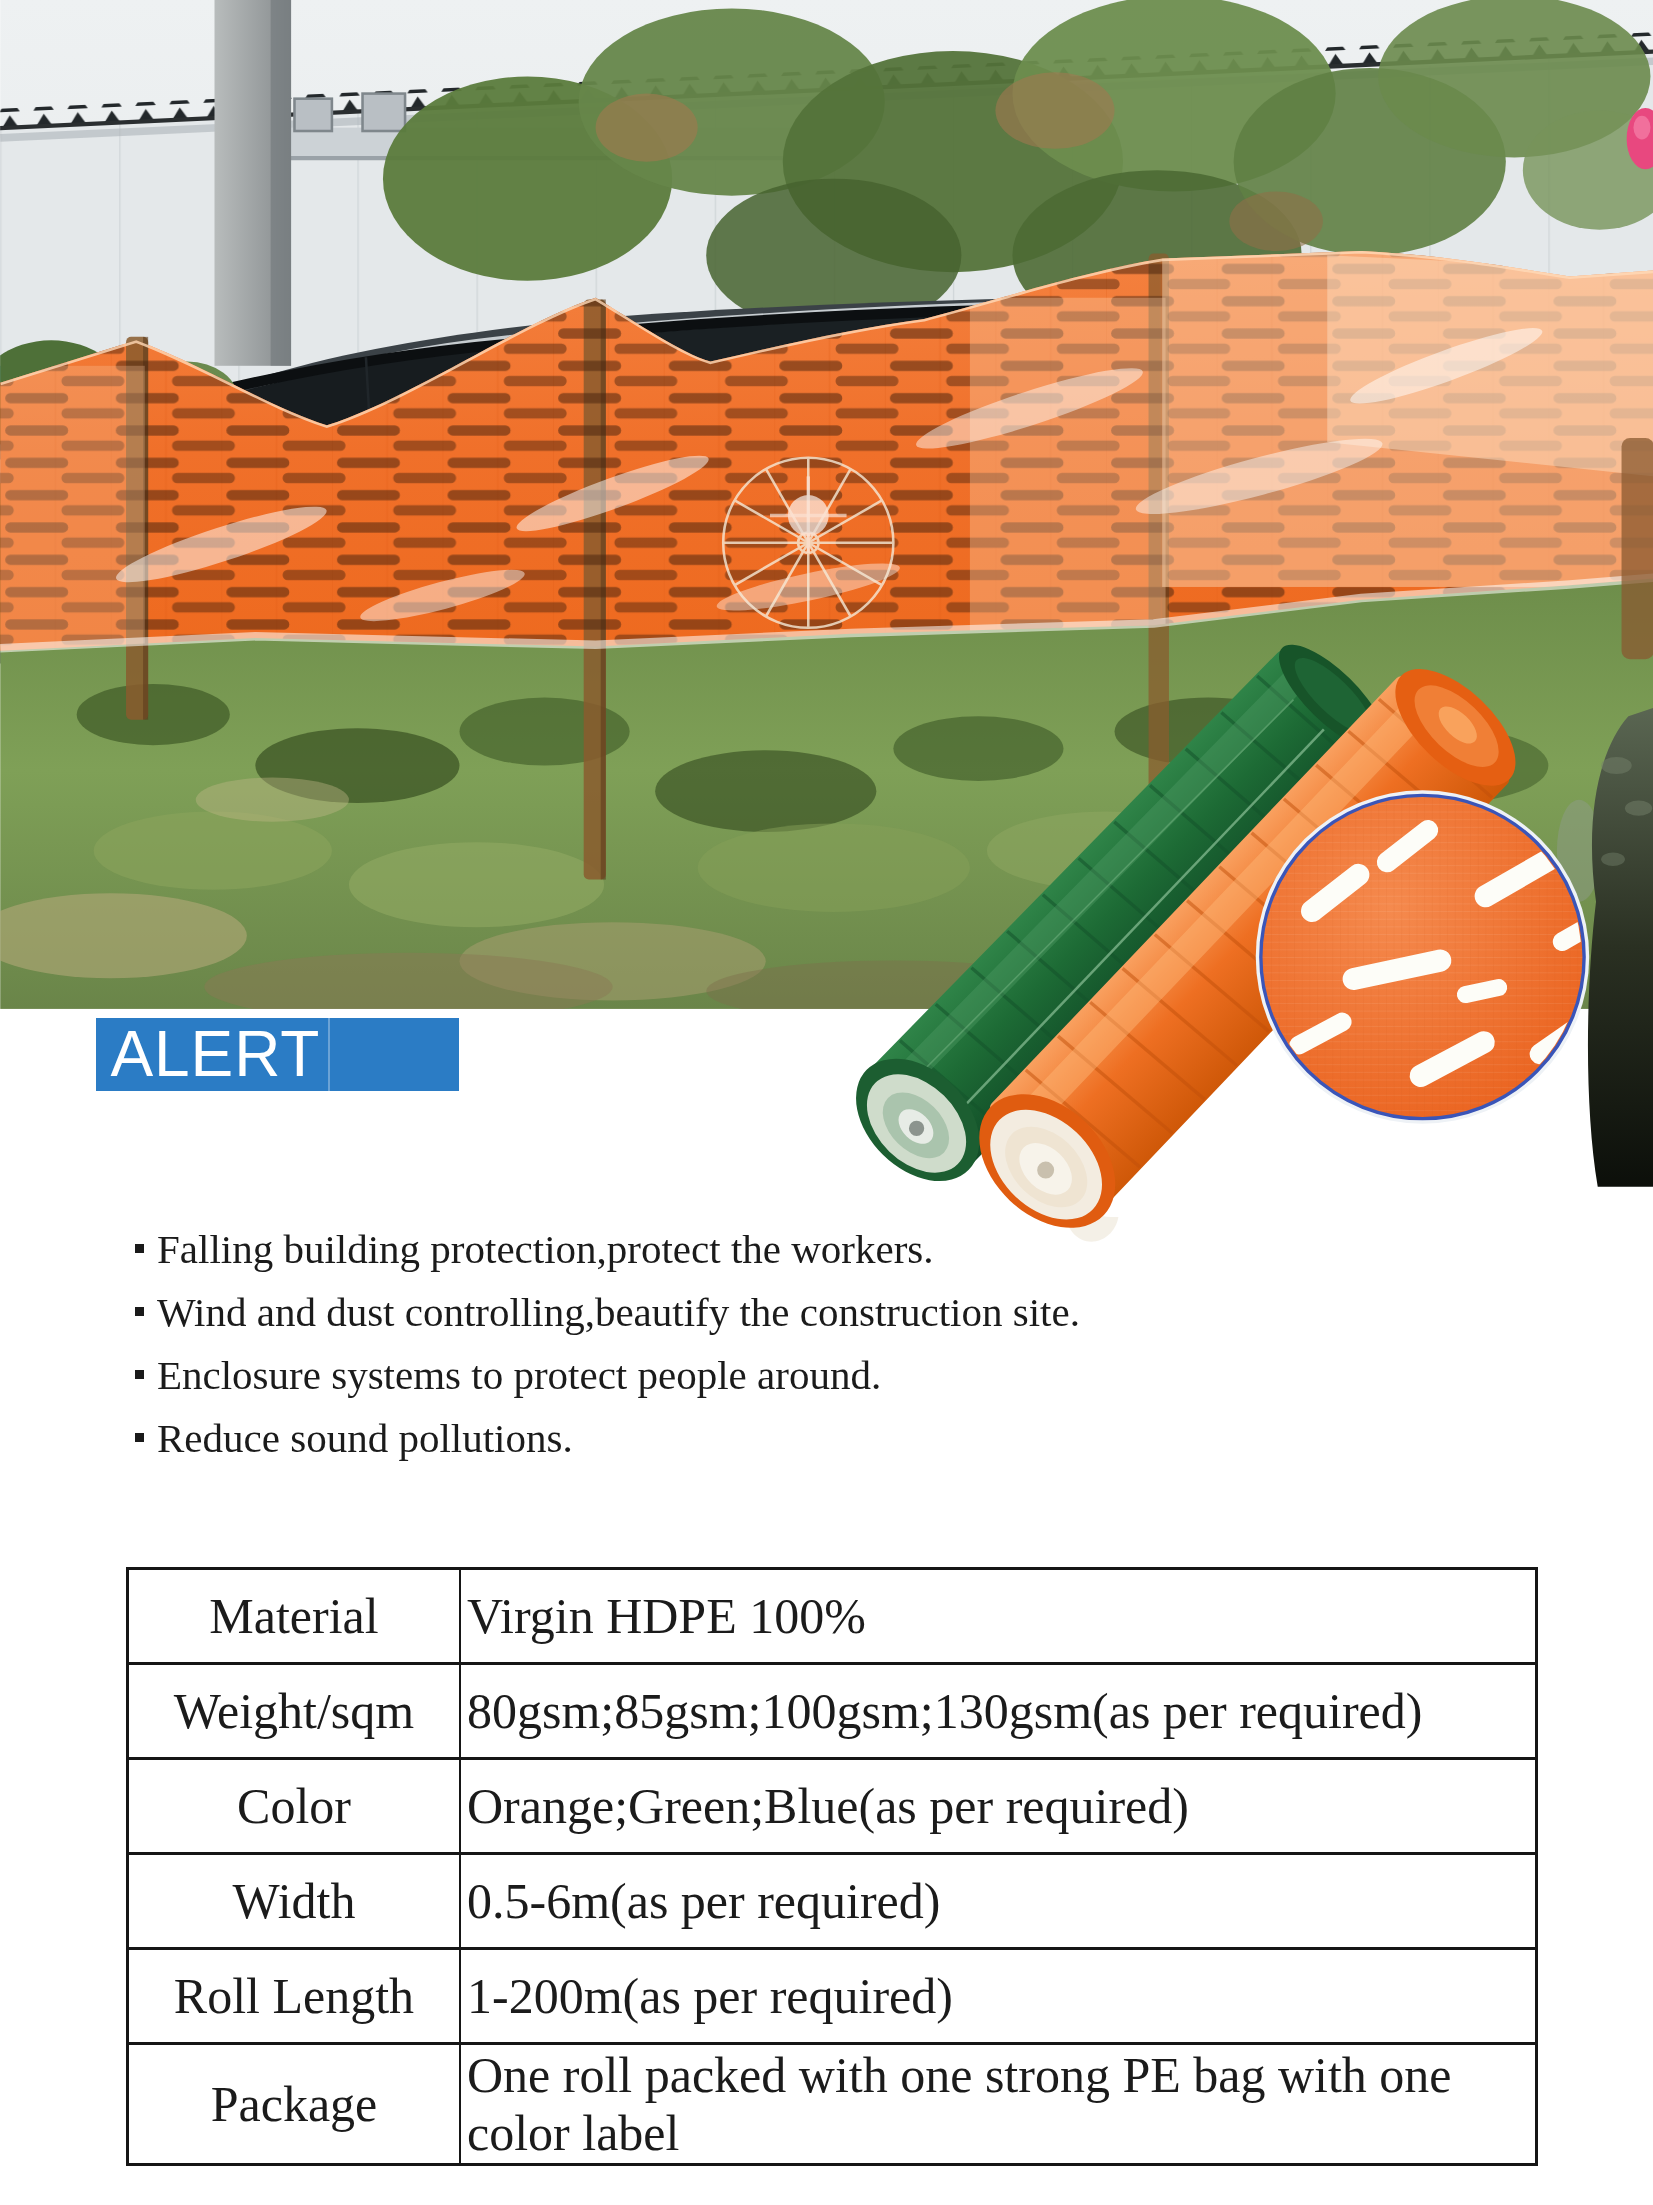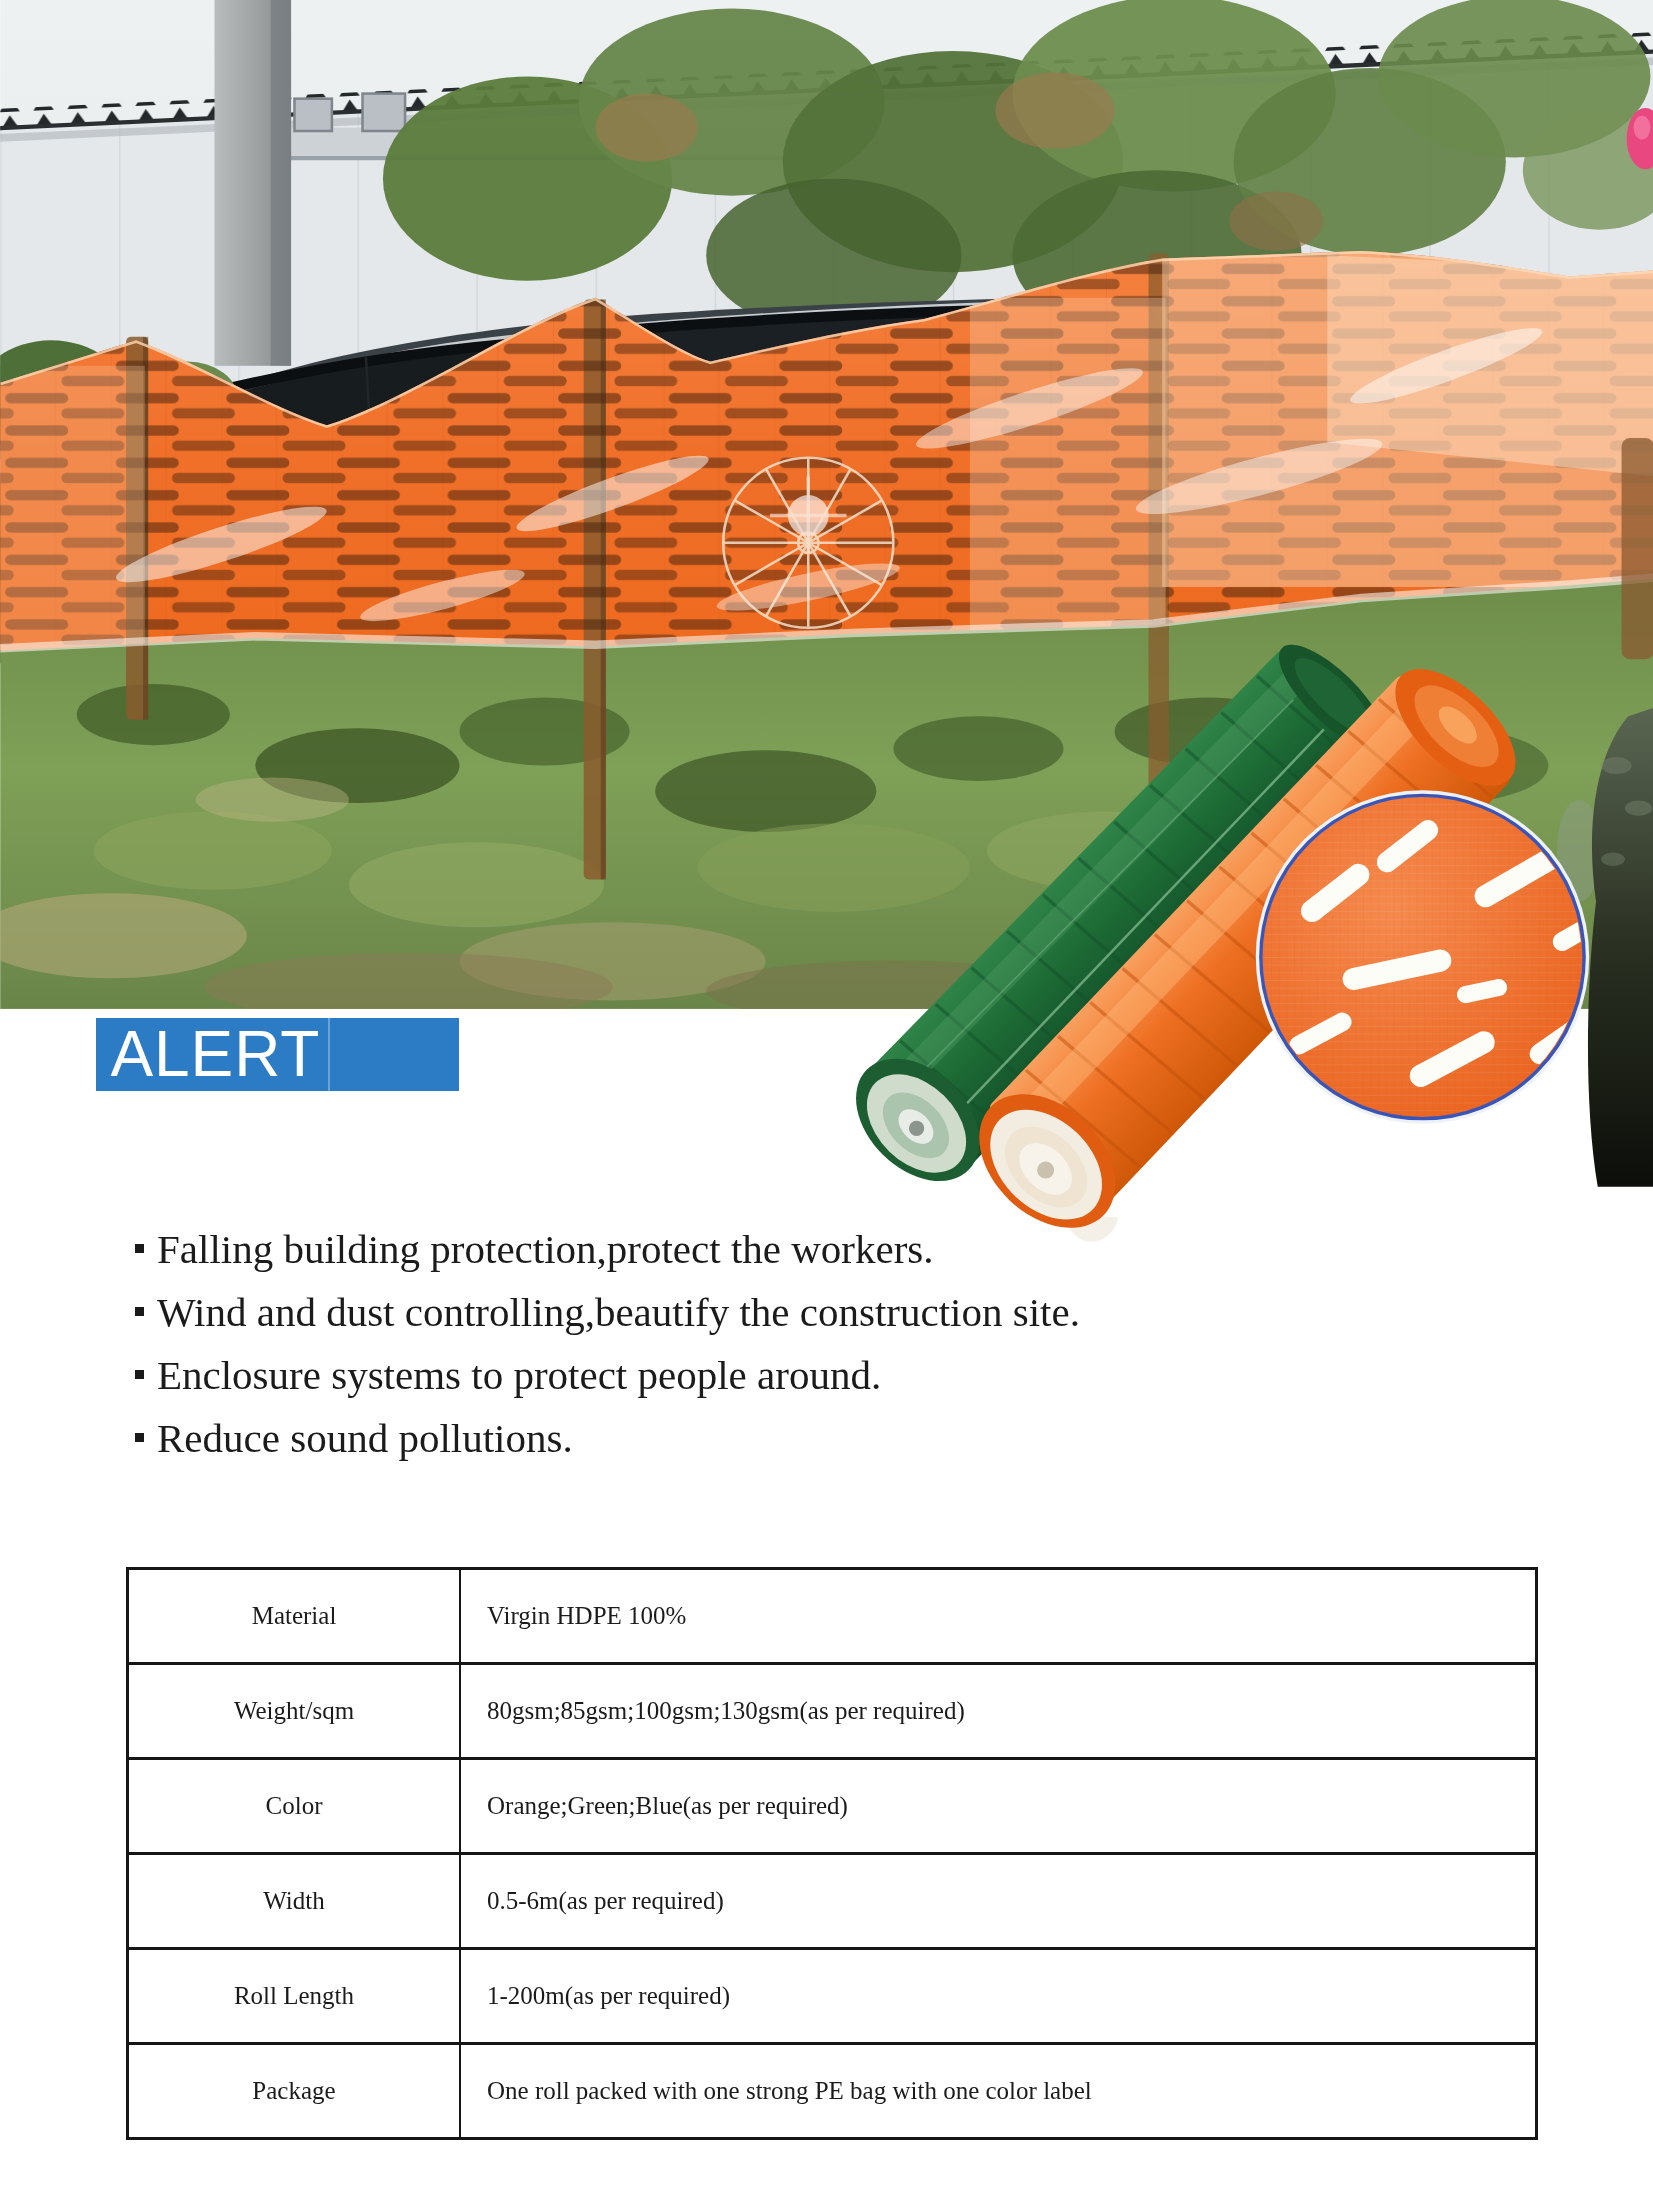--- a/index.html
+++ b/index.html
@@ -14,26 +14,26 @@
   .banner::after{content:"";position:absolute;left:64%;top:0;width:1.7px;height:100%;
           background:rgba(255,255,255,0.30);}
   
   .desc{position:absolute;left:128px;top:1217px;width:1276px;font-size:41px;}
   .desc .line{height:63px;line-height:63px;white-space:pre;}
   .bullet-row{display:flex;align-items:center;height:63px;}
   .bullet-marker{display:inline-block;width:9.4px;height:9.4px;background:#1a1a1a;
           margin:0 12.8px 0 6.8px;flex:0 0 auto;}
   
   .spec{position:absolute;left:126px;top:1567px;width:1412px;border-collapse:collapse;
-        table-layout:fixed;font-size:25px;}
+        table-layout:fixed;font-size:50px;}
   .spec,.spec td,.spec th{border:0 solid #161616;}
   .spec{border:3.4px solid #161616;}
   .spec tr+tr td,.spec tr+tr th{border-top:3.4px solid #161616;}
   .spec th{width:328px;font-weight:normal;text-align:center;height:90px;}
-  .spec td{border-left:2.6px solid #161616;padding-left:26px;height:90px;font-family:Liberation Serif, serif;}
+  .spec td{border-left:2.6px solid #161616;padding-left:6px;height:90px;font-family:Liberation Serif, serif;}
 </style>
 </head>
 <body>
 
 <div id="page">
 
   <svg id="photo-svg" width="1654" height="1242" viewBox="0 0 1944 1460">
     <defs>
       <clipPath id="photoClip">
           <rect x="0" y="0" width="1944" height="1186"></rect>

